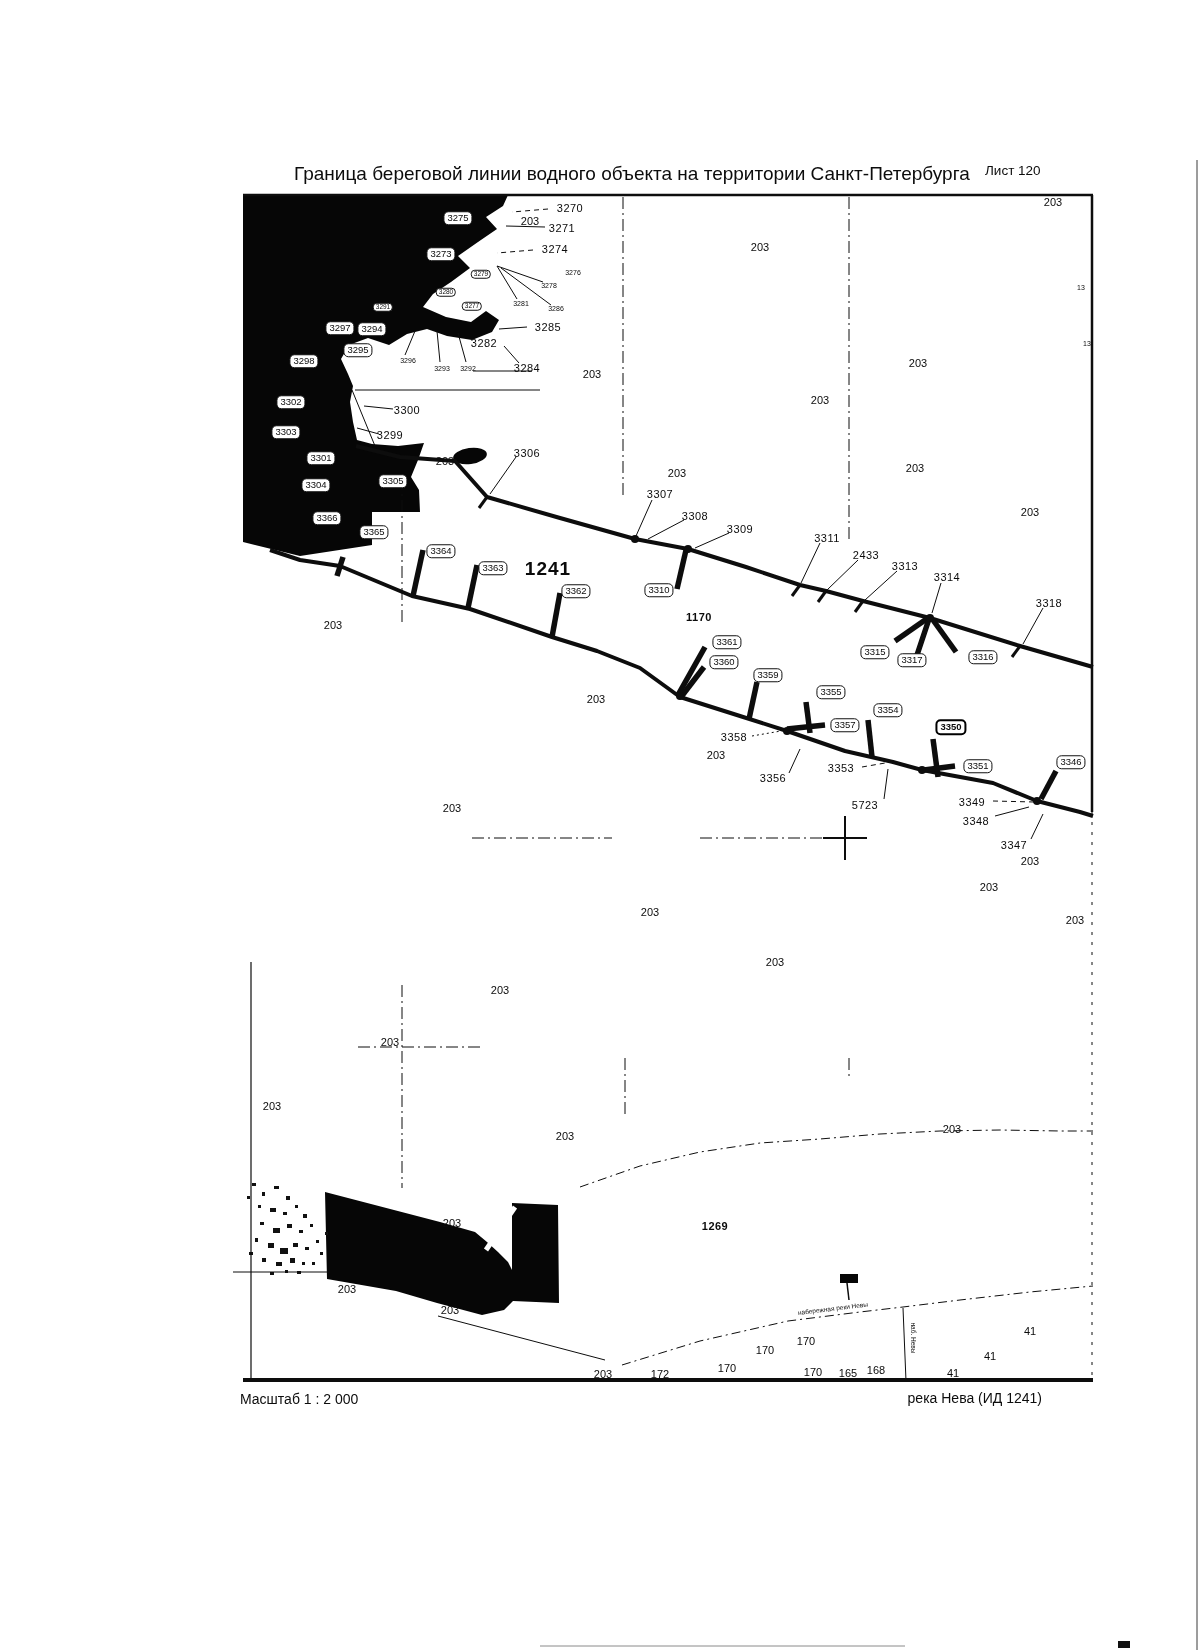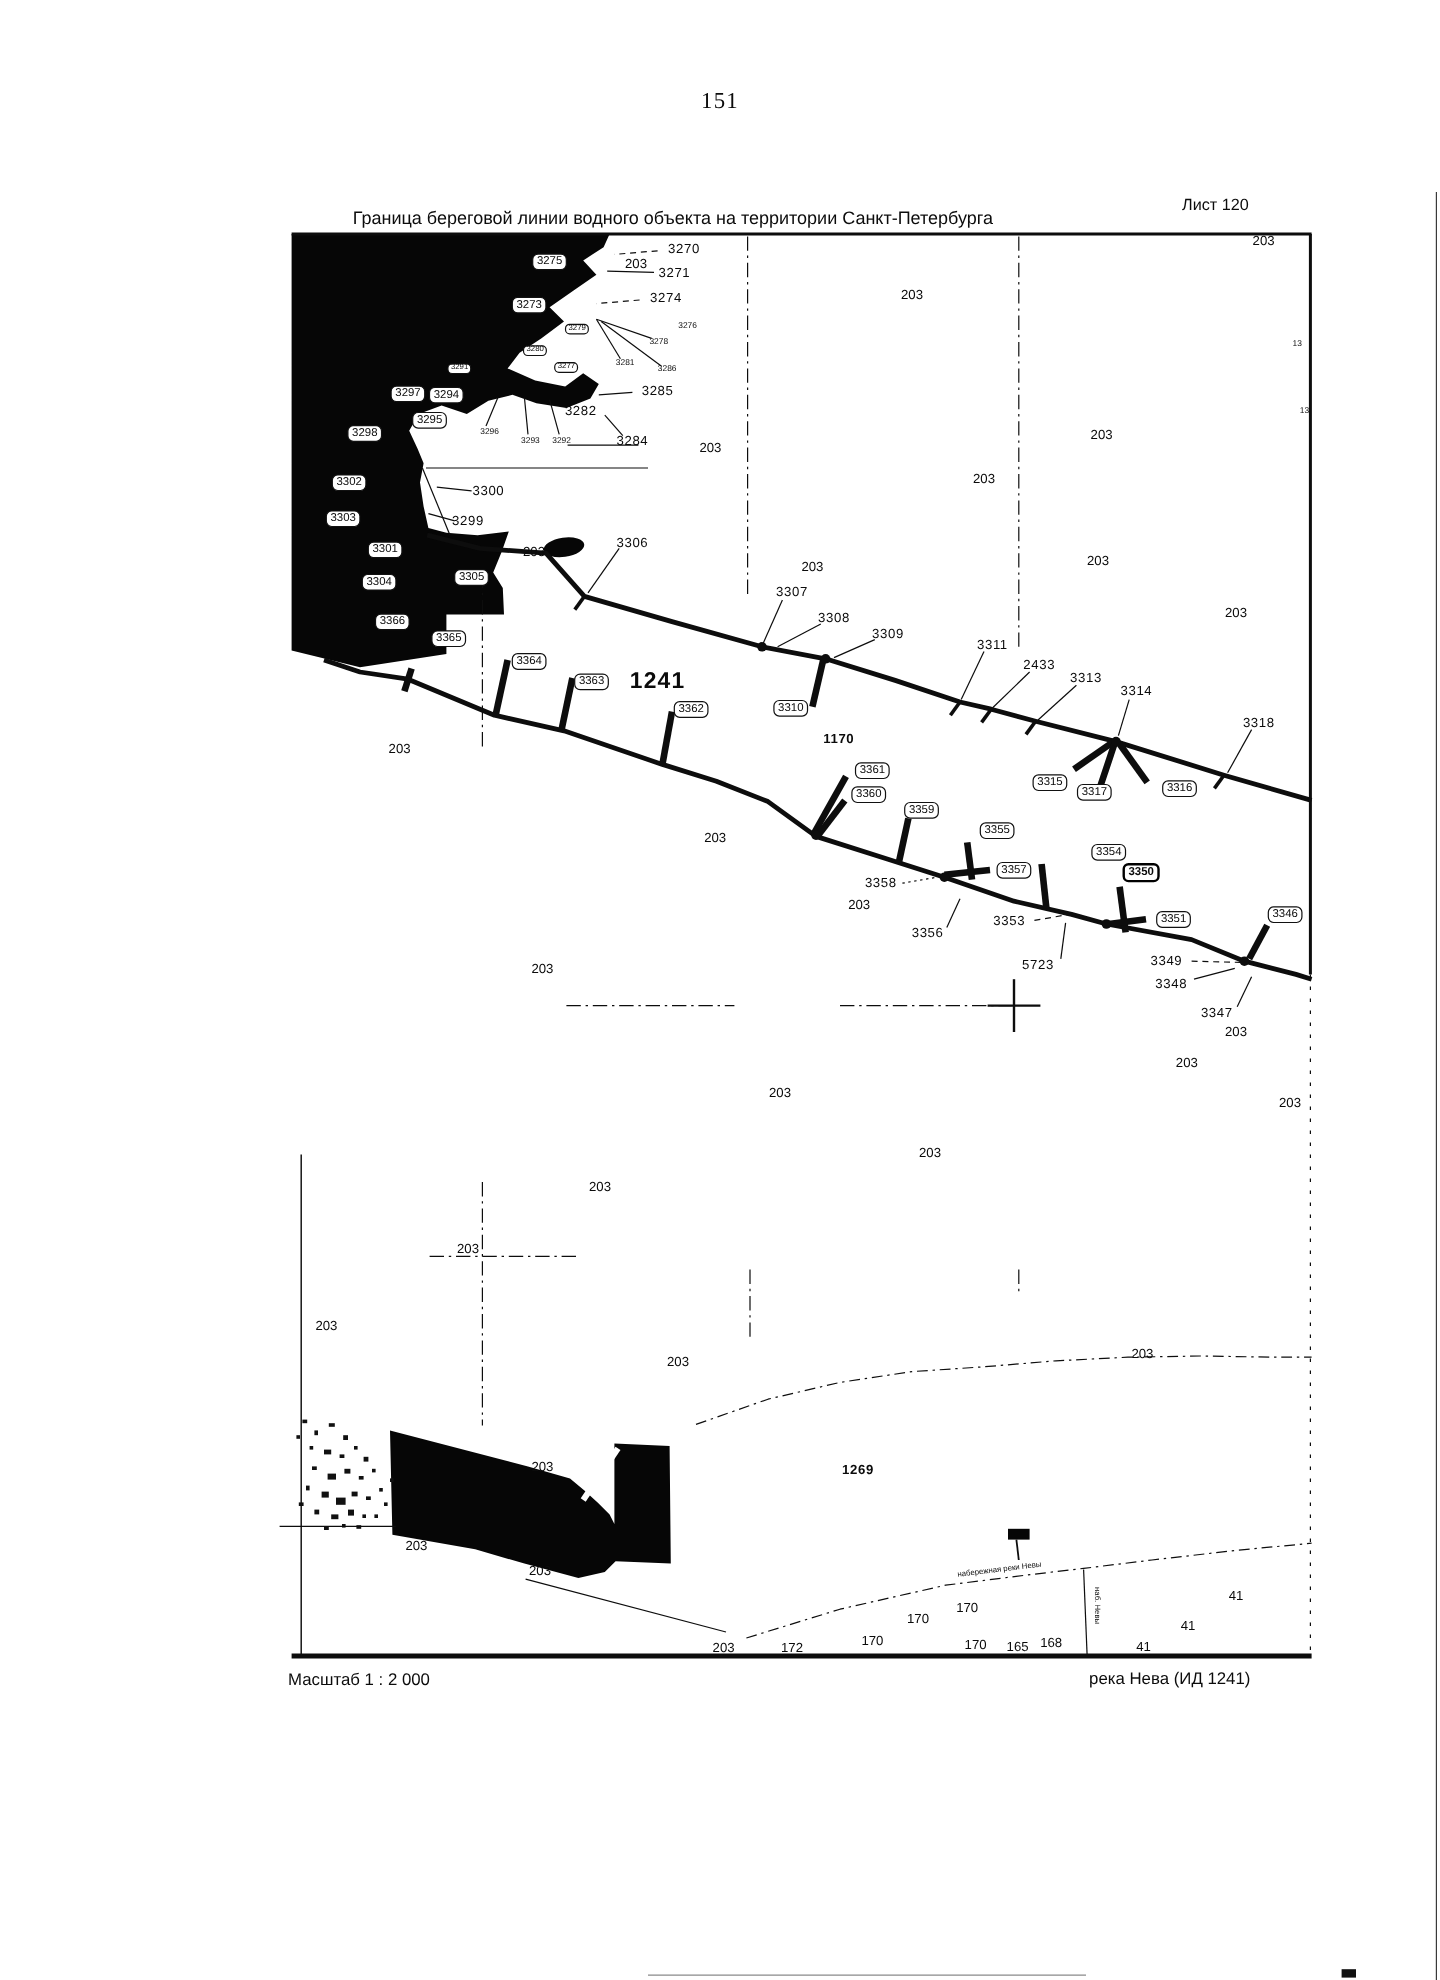--- a/index.html
+++ b/index.html
@@ -1,20 +1,20 @@
 <!DOCTYPE html>
 <html><head>
 <meta charset="utf-8">
 <style>
   html,body{margin:0;padding:0;background:#e8e8e8;}
   .page{position:relative;width:1200px;height:1650px;background:#ffffff;overflow:hidden;
         font-family:"Liberation Sans",sans-serif;color:#0c0c0c;}
   .page-number{position:absolute;top:74px;left:0;width:100%;text-align:center;
         font-family:"Liberation Serif",serif;font-size:19px;letter-spacing:1px;}
-  .map-title{position:absolute;top:163px;left:294px;font-size:15px;margin-top:11px;}
+  .map-title{position:absolute;top:163px;left:294px;font-size:19px;}
   .sheet-label{position:absolute;top:163px;left:985px;font-size:13.5px;}
   .scale-label{position:absolute;top:1391px;left:240px;font-size:14px;}
   .object-label{position:absolute;top:1390px;left:870px;width:172px;text-align:right;font-size:14px;}
   #map-svg{position:absolute;left:0;top:0;}
   #labels{position:absolute;left:0;top:0;width:1056px;height:1650px;pointer-events:none;text-align:center;}
   .lbl{position:absolute;transform:translate(-50%,-50%);line-height:1;white-space:nowrap;
        font-family:"Liberation Sans",sans-serif;color:#0b0b0b;}
   .pt{font-size:11px;letter-spacing:.5px;}
   .q{font-size:11px;font-weight:400;}
   .box{font-size:9.5px;background:#fff;border:1.2px solid #111;border-radius:5px;padding:1px 3px;}
@@ -22,21 +22,20 @@
   .tinybox{font-size:6.5px;background:#fff;border:1px solid #111;border-radius:4px;padding:0 2px;}
   .tiny{font-size:7px;}
   .big1{font-size:19px;font-weight:700;letter-spacing:1px;}
   .big2{font-size:11px;font-weight:700;letter-spacing:.5px;}
   .micro{font-size:6.5px;letter-spacing:0;}
 </style>
 </head>
 <body>
 
 <div class="page">
-  <div class="page-number">151</div>
   <div class="map-title">Граница береговой линии водного объекта на территории Санкт-Петербурга</div>
   <div class="sheet-label">Лист 120</div>
 
   <svg id="map-svg" width="1200" height="1650" viewBox="0 0 1200 1650">
       <g>
         <path d="M243,195 L508,195 L503,206 L486,217 L497,229 L478,242 L458,256 L470,268 L451,282 L433,294 L423,307 L446,317 L471,322 L486,311 L499,320 L492,332 L472,340 L447,336 L427,329 L407,334 L389,345 L368,338 L349,345 L341,359 L348,374 L353,386 L350,402 L353,422 L357,440 L372,444 L398,446 L424,443 L418,460 L411,477 L419,490 L420,512 L372,512 L372,545 L300,556 L243,542 Z" fill="#060606"></path>
         <path d="M325,1192 L440,1222 L475,1232 L487,1242 L498,1252 L508,1262 L512,1270 L512,1203 L558,1205 L559,1303 L513,1301 L504,1310 L482,1315 L437,1303 L396,1291 L327,1279 Z" fill="#060606"></path>
         <ellipse cx="470" cy="456" rx="17" ry="8" transform="rotate(-8 470 456)" fill="#060606"></ellipse>
       </g>
       <g>
@@ -221,21 +220,21 @@
       <div class="lbl box" style="left: 374px; top: 532px;">3365</div>
       <div class="lbl box" style="left: 393px; top: 481px;">3305</div>
       <div class="lbl box" style="left: 441px; top: 551px;">3364</div>
       <div class="lbl box" style="left: 493px; top: 568px;">3363</div>
       <div class="lbl box" style="left: 576px; top: 591px;">3362</div>
       <div class="lbl box" style="left: 659px; top: 590px;">3310</div>
       <div class="lbl box" style="left: 727px; top: 642px;">3361</div>
       <div class="lbl box" style="left: 724px; top: 662px;">3360</div>
       <div class="lbl box" style="left: 768px; top: 675px;">3359</div>
       <div class="lbl box" style="left: 831px; top: 692px;">3355</div>
-      <div class="lbl box" style="left: 924px; top: 710px;">3354</div>
+      <div class="lbl box" style="left: 888px; top: 710px;">3354</div>
       <div class="lbl box" style="left: 845px; top: 725px;">3357</div>
       <div class="lbl box" style="left: 978px; top: 766px;">3351</div>
       <div class="lbl box" style="left: 1071px; top: 762px;">3346</div>
       <div class="lbl box" style="left: 875px; top: 652px;">3315</div>
       <div class="lbl box" style="left: 912px; top: 660px;">3317</div>
       <div class="lbl box" style="left: 983px; top: 657px;">3316</div>
       <div class="lbl boxb" style="left: 951px; top: 727px;">3350</div>
       <div class="lbl tinybox" style="left: 481px; top: 274px;">3279</div>
       <div class="lbl tinybox" style="left: 446px; top: 292px;">3280</div>
       <div class="lbl tinybox" style="left: 472px; top: 306px;">3277</div>

